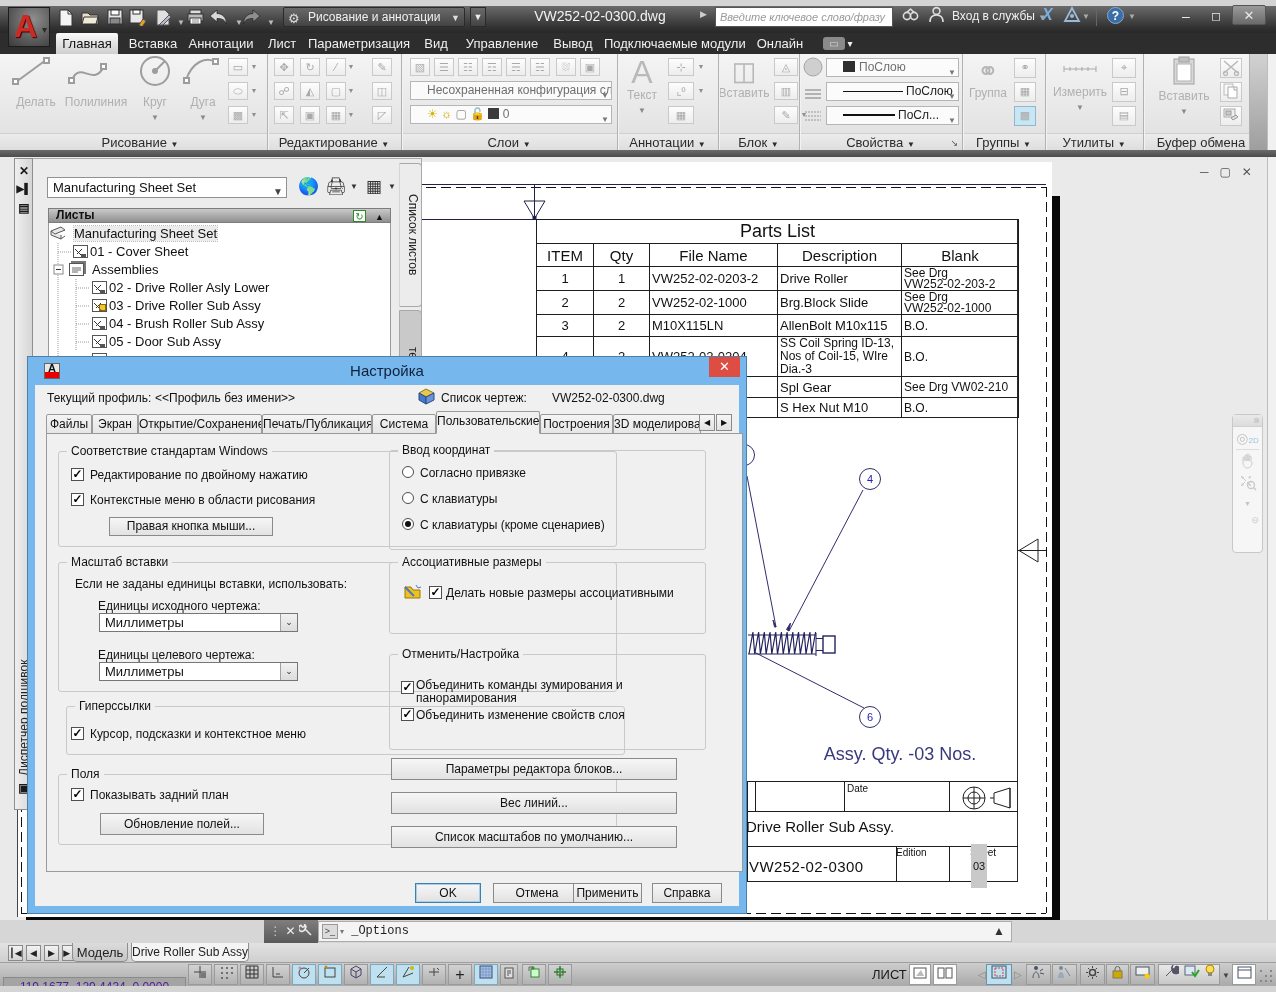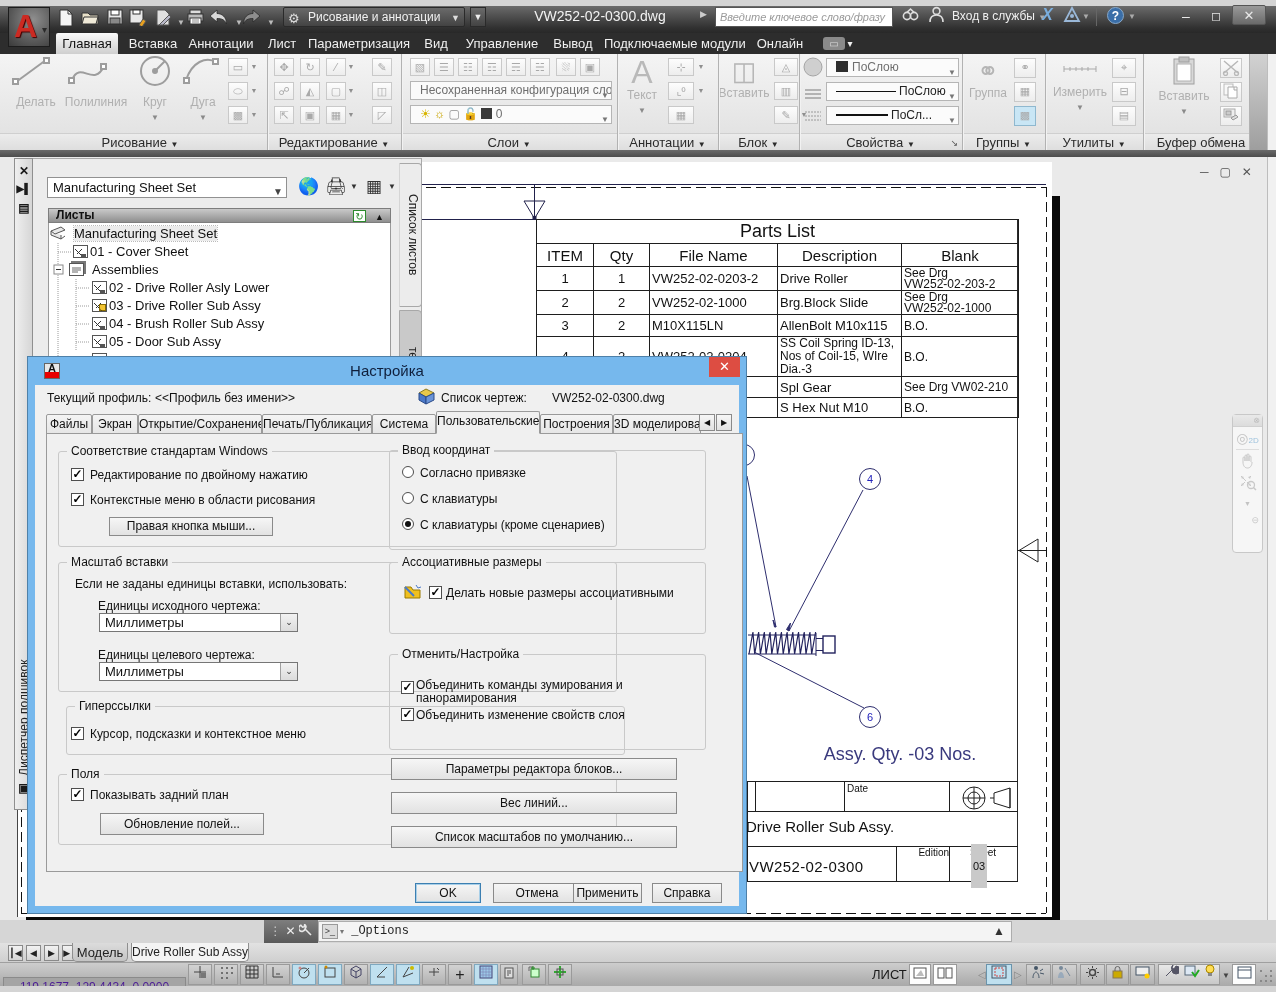--- a/index.html
+++ b/index.html
@@ -36,21 +36,21 @@
 #riblabels{position:absolute;left:0;top:133px;width:1276px;height:17px;background:linear-gradient(#ececec,#dedede);border-top:1px solid #cfcfcf}
 .rlabel{position:absolute;top:1px;height:16px;font-size:13px;color:#2b2b2b;line-height:16px;text-align:center;white-space:nowrap}
 .rsep{position:absolute;top:54px;width:1px;height:96px;background:#b2b2b2;box-shadow:1px 0 0 #f2f2f2}
 #ribedge{position:absolute;left:0;top:150px;width:1276px;height:7px;background:linear-gradient(#6a6a6a,#4c4c4c)}
 .bigbtn{position:absolute;text-align:center;color:#b0b0b0;font-size:12px}
 .bigbtn .glyph{font-size:26px;color:#b5b5b5;line-height:30px}
 .smicon{position:absolute;width:20px;height:18px;border:1px solid #c9c9c9;background:linear-gradient(#fdfdfd,#ededed);
  color:#a9a9a9;font-size:11px;text-align:center;line-height:17px}
 .sdd{position:absolute;width:8px;color:#8f8f8f;font-size:7px;text-align:center}
 .rcombo{position:absolute;height:19px;background:#fafafa;border:1px solid #b5b5b5;font-size:12px;color:#6f6f6f;
- line-height:17px;padding-left:9px;white-space:nowrap;overflow:hidden}
+ line-height:17px;padding-left:16px;white-space:nowrap;overflow:hidden}
 .rcombo .ca{position:absolute;right:2px;top:5px;font-size:8px;color:#777}
 
 #main{position:absolute;left:0;top:157px;width:1276px;height:763px;background:#eaeaea}
 #paper{position:absolute;left:17px;top:5px;width:1035px;height:755px;background:#fff}
 #pshadowR{position:absolute;left:1052px;top:39px;width:8px;height:726px;background:#090909}
 #pshadowB{position:absolute;left:26px;top:760px;width:1034px;height:5px;background:#090909}
 #frameR{position:absolute;left:1017px;top:62px;width:1px;height:663px;background:#2a2a2a}
 
 #ptable{position:absolute;left:536px;top:62px;width:482px;height:199px}
 #ptable table{border-collapse:collapse;width:482px;table-layout:fixed}
@@ -253,21 +253,21 @@
   <svg class="abs" style="left:952px;top:628px" width="64" height="26" viewBox="0 0 64 26">
    <g stroke="#1e1e1e" fill="none">
     <circle cx="22" cy="13" r="11"></circle>
             <circle cx="22" cy="13" r="6"></circle>
     <path d="M22 2 v22 M11 13 h22"></path>
     <path d="M38 13 h4 M42 8 L58 3 V23 L42 18 Z M58 3 V23"></path>
    </g>
   </svg>
   <div class="tbtext" style="left:746px;top:661px;width:240px;text-align:left;font-size:15px">Drive Roller Sub Assy.</div>
   <div class="tbtext" style="left:749px;top:701px;font-size:15px;letter-spacing:.4px">VW252-02-0300</div>
-  <div class="tbtext" style="left:896px;top:690px;width:53px;text-align:right;font-size:10px">Edition</div>
+  <div class="tbtext" style="left:896px;top:690px;width:53px;text-align:left;font-size:10px">Edition</div>
   <div class="tbtext" style="left:949px;top:690px;width:68px;text-align:center;font-size:10px">Sheet</div>
   <div class="tbtext" style="left:962px;top:703px;width:34px;text-align:center;font-size:11px"><span style="background:#c9c9c9;padding:16px 2px">03</span></div>
  </div>
  <div id="navbar">
   <div style="height:12px;background:linear-gradient(#e9e9e9,#dcdcdc);border-bottom:1px solid #d0d0d0;font-size:8px;text-align:right;color:#bbb;line-height:11px;padding-right:2px">⊗</div>
   <div style="font-size:14px;color:#c3c3c3;margin-top:3px">◎<span style="font-size:8px;color:#9fc3dd">2D</span></div>
   <div style="border-top:1px solid #ddd;margin:3px 3px 0;padding-top:3px"><svg width="16" height="16" viewBox="0 0 16 16">
             <path d="M3 9V5a1 1 0 012 0v3 M5 8V3a1 1 0 012 0v5 M7 8V2a1 1 0 012 0v6 M9 8V4a1 1 0 012 0v5 M3 9c0 4 2 6 4.5 6s4.5-2 4.5-6" fill="none" stroke="#c9c9c9"></path>
           </svg></div>
   <div style="margin-top:2px"><svg width="18" height="17" viewBox="0 0 18 17">

